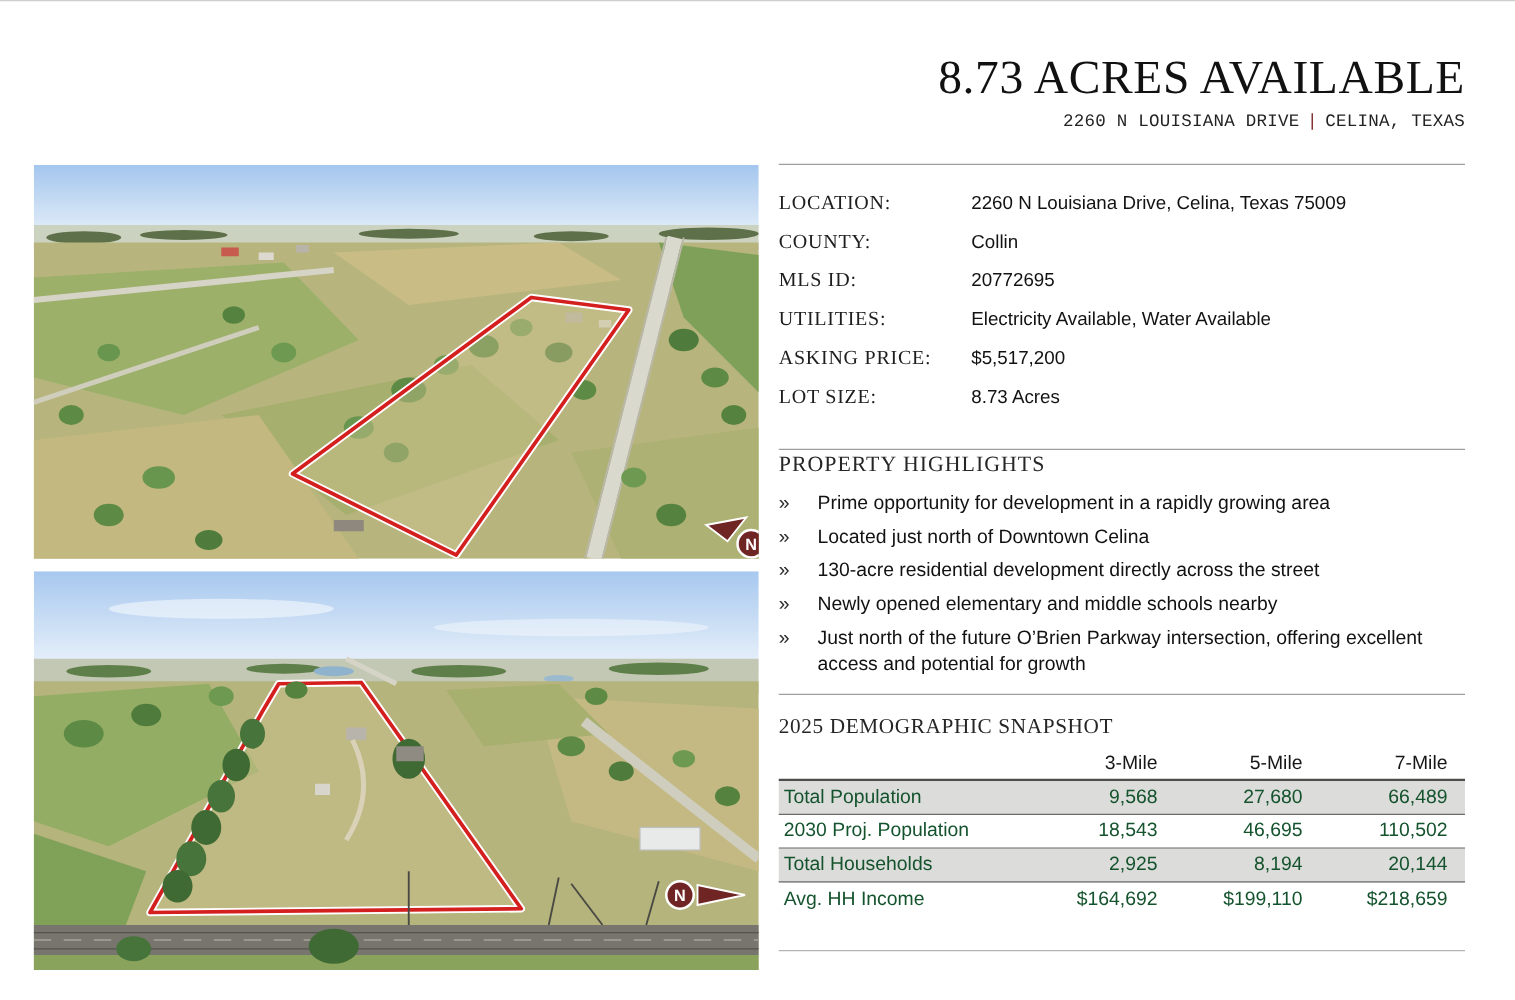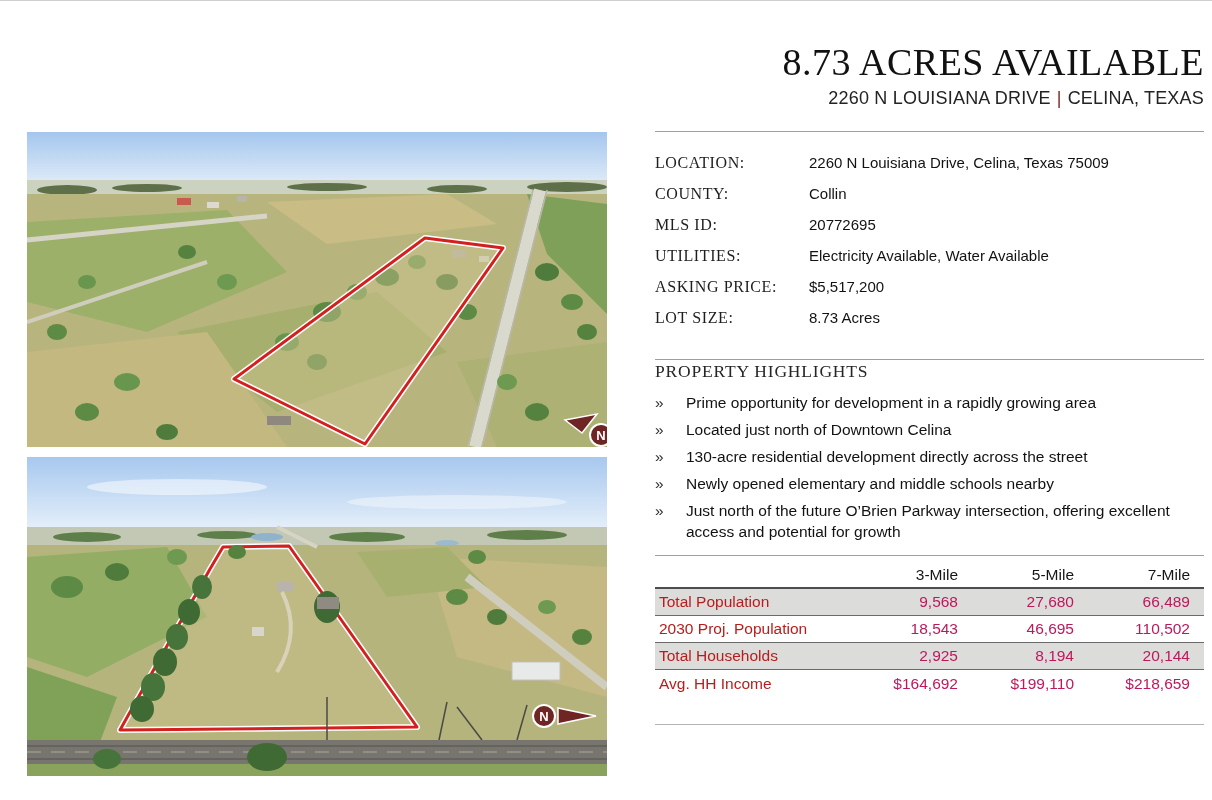--- a/index.html
+++ b/index.html
@@ -7,28 +7,28 @@
   .page {
     position:relative; width:1212px; height:800px; background:#ffffff;
     font-family:"Liberation Sans", sans-serif; color:#1a1a1a; overflow:hidden;
     border-top:1px solid #cfcfcf;
   }
   
   .photo-col { position:absolute; left:27px; top:131px; width:580px; }
   .photo { display:block; width:580px; }
   .photo + .photo { margin-top:10px; }
   
-  .right-col { position:absolute; left:655px; top:0; width:549px; }
+  .right-col { position:absolute; left:623px; top:0; width:549px; }
   .title {
     margin-top:40px; text-align:right; font-family:"Liberation Serif", serif;
     font-size:38px; line-height:42px; letter-spacing:0.5px; color:#111; font-weight:400;
   }
   .subtitle {
-    margin-top:4px; text-align:right; font-size:18px; line-height:22px;
-    letter-spacing:0.2px; color:#232323;
+    margin-top:4px; text-align:right; font-size:14px; line-height:22px;
+    letter-spacing:0.2px; color:#232323;font-family:Liberation Mono, monospace;
   }
   .subtitle .sep { color:#7d2b28; padding:0 6px; }
   .divider { border:none; border-top:1px solid #9e9e9e; height:0; }
   .div1 { margin-top:22px; }
   .div2 { margin-top:26px; }
   .div3 { margin-top:10px; }
   .div4 { margin-top:27px; border-top-color:#b3b3b3; }
   .details { margin-top:15px; }
   .detail-row { display:flex; height:31px; align-items:center; }
   .dlabel {
@@ -43,22 +43,22 @@
   .hl-heading { }
   .bullets { margin-top:7px; list-style:none; }
   .bullets li { display:flex; padding:3px 0; }
   .bullets .glyph { flex:0 0 31px; font-size:15.5px; line-height:21px; color:#2e2e2e; }
   .bullets .btext { font-size:15.5px; line-height:21px; color:#121212; }
   .demo-heading { margin-top:14px; font-size:17px; letter-spacing:0.5px; }
   .demo-table { margin-top:7px; width:549px; }
   .t-row, .t-head { display:flex; align-items:center; }
   .t-head { height:24px; }
   .t-row { height:27px; }
-  .t-label { flex:1 1 auto; padding-left:4px; font-size:15.5px; color:#b91c1c; }
-  .t-num { flex:0 0 116px; text-align:right; padding-right:14px; font-size:15.5px; color:#be185d; }
+  .t-label { flex:1 1 auto; padding-left:4px; font-size:15.5px; color:#14532d; }
+  .t-num { flex:0 0 116px; text-align:right; padding-right:14px; font-size:15.5px; color:#14532d; }
   .t-head .t-num { color:#161616; }
   .t-body { border-top:2px solid #4d4d4d; }
   .t-row.shaded { background:#dcdcda; }
   .t-row.b-bottom { border-bottom:1.5px solid #6b6b6b; }
 </style>
 </head>
 <body>
 
 <div class="page">
 
@@ -280,20 +280,21 @@
         <span class="btext">Newly opened elementary and middle schools nearby</span>
       </li>
       <li>
         <span class="glyph">»</span>
         <span class="btext">Just north of the future O’Brien Parkway intersection, offering excellent access and potential for growth</span>
       </li>
     </ul>
 
     <hr class="divider div3">
 
+    <div class="section-heading demo-heading">2025 DEMOGRAPHIC SNAPSHOT</div>
 
     <div class="demo-table">
       <div class="t-head">
         <div class="t-label"></div>
         <div class="t-num">3-Mile</div>
         <div class="t-num">5-Mile</div>
         <div class="t-num">7-Mile</div>
       </div>
       <div class="t-body">
         <div class="t-row shaded b-bottom">

